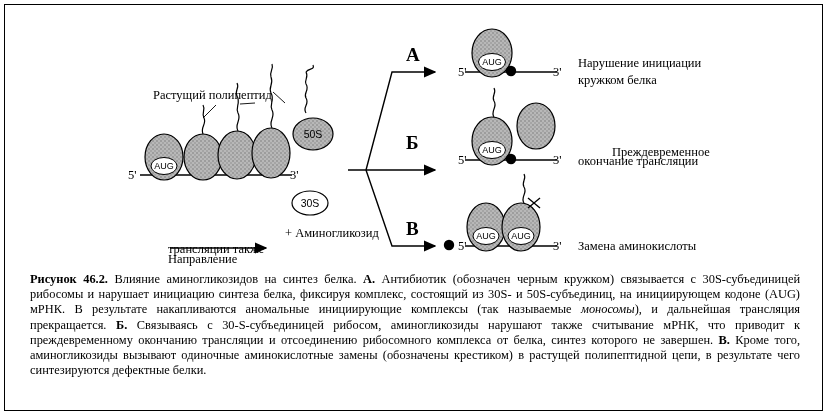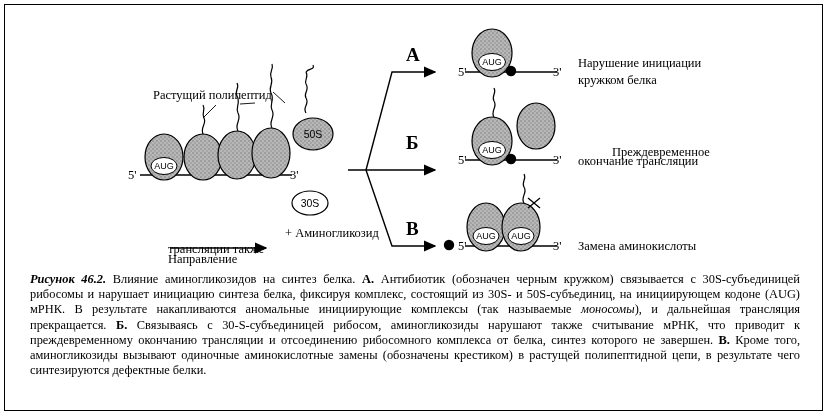--- a/index.html
+++ b/index.html
@@ -54,21 +54,21 @@
     top: 272px;
     width: 770px;
     font-family: "Liberation Serif", serif;
     font-size: 12.4px;
     line-height: 15.2px;
     text-align: justify;
     color: #000;
   }
   .caption b { font-weight: bold; }
   .caption i { font-style: italic; }
-  .cap-num { font-weight: bold; font-style: italic; }
+  .cap-num { font-weight: bold; }
 </style>
 </head>
 <body>
 
 <div id="page">
   <div class="frame"></div>
 
   <div class="fig-area">
     <svg class="diagram" width="827" height="268" viewBox="0 0 827 268">
       <defs>

